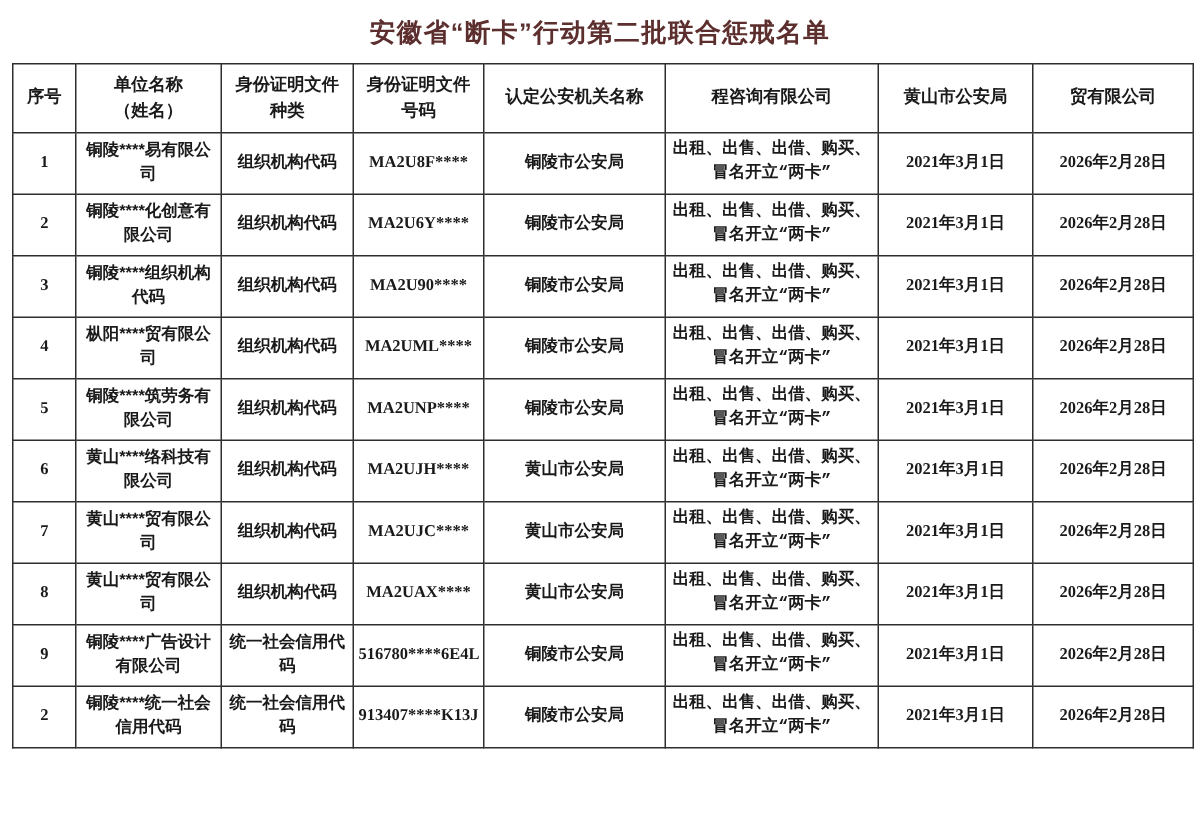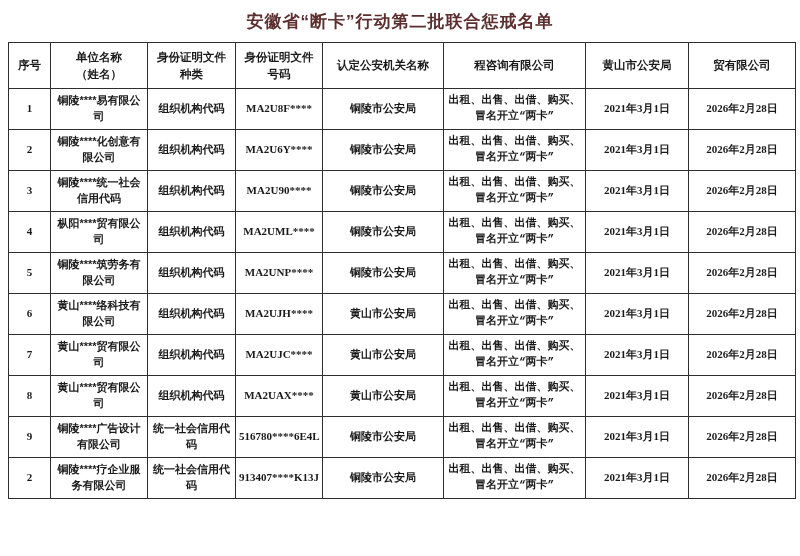--- a/index.html
+++ b/index.html
@@ -93,21 +93,21 @@
           <td class="cell-name">铜陵****化创意有限公司</td>
           <td class="cell-id_type">组织机构代码</td>
           <td class="cell-id_number">MA2U6Y****</td>
           <td class="cell-authority">铜陵市公安局</td>
           <td class="cell-violation">出租、出售、出借、购买、冒名开立“两卡”</td>
           <td class="cell-start_date">2021年3月1日</td>
           <td class="cell-end_date">2026年2月28日</td>
         </tr>
         <tr>
           <td class="cell-seq">3</td>
-          <td class="cell-name">铜陵****统一社会信用代码</td>
+          <td class="cell-name">铜陵****组织机构代码</td>
           <td class="cell-id_type">组织机构代码</td>
           <td class="cell-id_number">MA2U90****</td>
           <td class="cell-authority">铜陵市公安局</td>
           <td class="cell-violation">出租、出售、出借、购买、冒名开立“两卡”</td>
           <td class="cell-start_date">2021年3月1日</td>
           <td class="cell-end_date">2026年2月28日</td>
         </tr>
         <tr>
           <td class="cell-seq">4</td>
           <td class="cell-name">枞阳****贸有限公司</td>
@@ -163,21 +163,21 @@
           <td class="cell-name">铜陵****广告设计有限公司</td>
           <td class="cell-id_type">统一社会信用代码</td>
           <td class="cell-id_number">516780****6E4L</td>
           <td class="cell-authority">铜陵市公安局</td>
           <td class="cell-violation">出租、出售、出借、购买、冒名开立“两卡”</td>
           <td class="cell-start_date">2021年3月1日</td>
           <td class="cell-end_date">2026年2月28日</td>
         </tr>
         <tr>
           <td class="cell-seq">2</td>
-          <td class="cell-name">铜陵****疗企业服务有限公司</td>
+          <td class="cell-name">铜陵****统一社会信用代码</td>
           <td class="cell-id_type">统一社会信用代码</td>
           <td class="cell-id_number">913407****K13J</td>
           <td class="cell-authority">铜陵市公安局</td>
           <td class="cell-violation">出租、出售、出借、购买、冒名开立“两卡”</td>
           <td class="cell-start_date">2021年3月1日</td>
           <td class="cell-end_date">2026年2月28日</td>
         </tr>
       </tbody>
   </table>
 </div>

